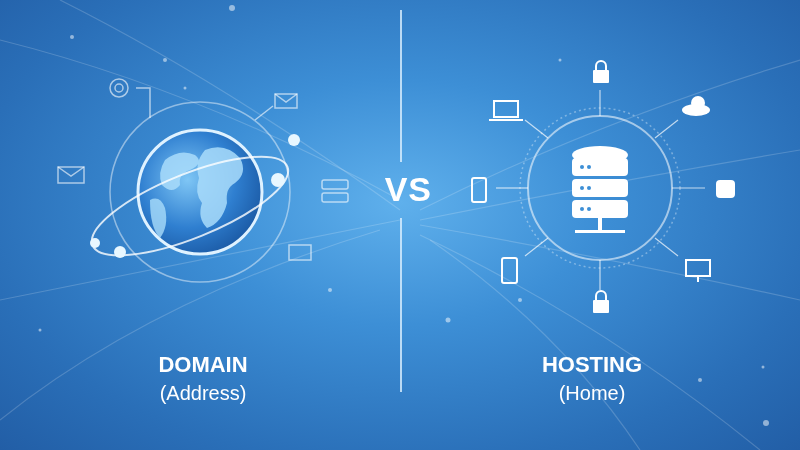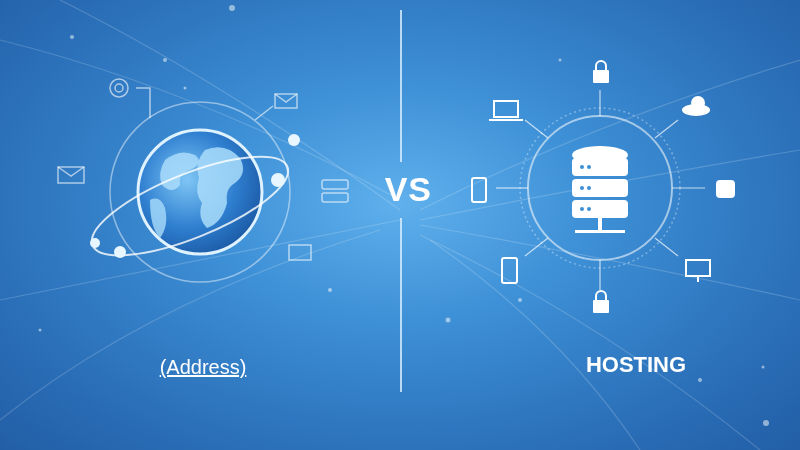--- a/index.html
+++ b/index.html
@@ -4,23 +4,23 @@
 <style>
   html,body{margin:0;padding:0;}
   body{width:800px;height:450px;overflow:hidden;position:relative;font-family:"Liberation Sans",sans-serif;}
   .bg{position:absolute;inset:0;background:radial-gradient(ellipse at 50% 45%,#5fb0ec 0%,#3d8fd6 35%,#2a6fb8 75%,#225ea6 100%);}
   .rays{position:absolute;inset:0;}
   .divider-top{position:absolute;left:400px;top:10px;width:2px;height:152px;background:rgba(220,240,255,0.8);}
   .divider-bot{position:absolute;left:400px;top:218px;width:2px;height:174px;background:rgba(220,240,255,0.8);}
   .vs{position:absolute;left:372px;top:170px;width:60px;text-align:right;color:#fff;font-weight:bold;font-size:34px;letter-spacing:1px;}
   .label{position:absolute;color:#fff;text-align:center;width:200px;}
   .label .t{font-weight:bold;font-size:22px;}
-  .label .s{font-size:20px;margin-top:4px;text-decoration:underline;}
+  .label .s{font-size:20px;margin-top:4px;}
   .left-label{left:103px;top:352px;}
-  .right-label{left:536px;top:352px;}
+  .right-label{left:492px;top:352px;}
   svg{position:absolute;left:0;top:0;}
 </style>
 </head>
 <body>
 
 <div class="bg"></div>
 
 <svg class="rays" width="800" height="450">
   <g stroke="rgba(255,255,255,0.18)" stroke-width="1.2" fill="none">
     <path d="M0 40 Q200 90 400 200"></path>
@@ -158,17 +158,19 @@
         <line x1="698" y1="276" x2="698" y2="282"></line>
       </g>
   </g>
 </svg>
 
 <div class="divider-top"></div>
 <div class="divider-bot"></div>
 <div class="vs">VS</div>
 
 <div class="label left-label">
+  <div class="t">DOMAIN</div>
   <div class="s">(Address)</div>
 </div>
 <div class="label right-label">
   <div class="t">HOSTING</div>
+  <div class="s">(Home)</div>
 </div>
 
 </body></html>

